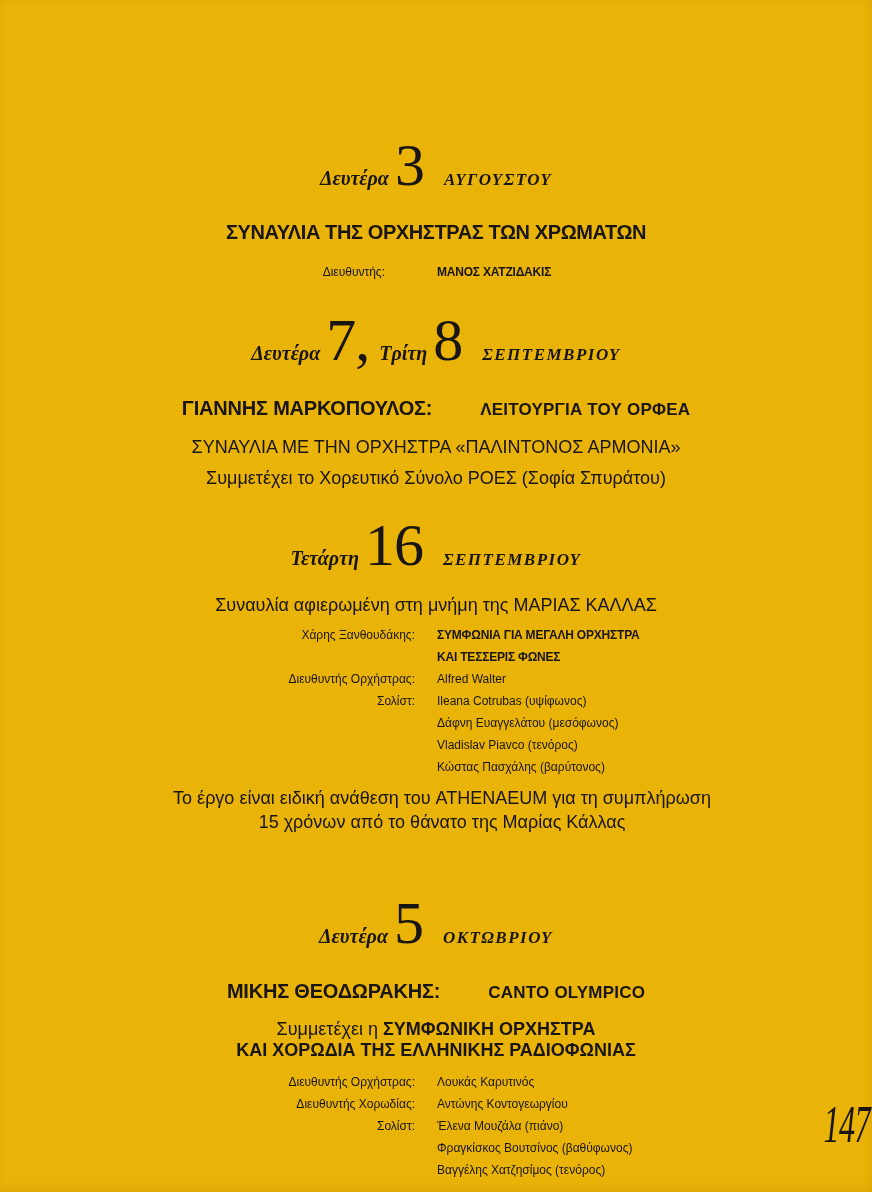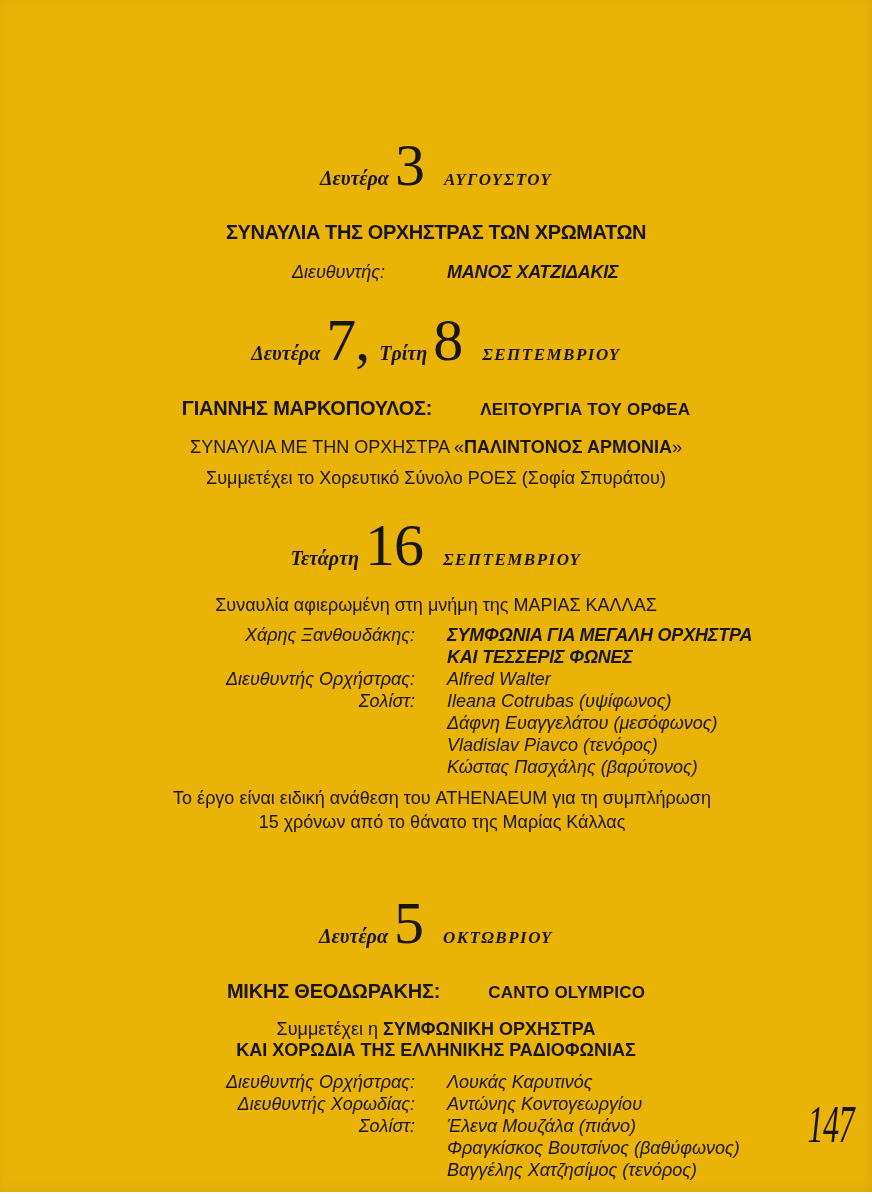--- a/index.html
+++ b/index.html
@@ -71,57 +71,56 @@
   .headline .composer { font-size: 20px; font-weight: bold; letter-spacing: -0.2px; }
   .headline .work { font-size: 17px; font-weight: bold; letter-spacing: 0.2px; }
 
   .center-line {
     text-align: center;
     font-size: 18px;
     line-height: 22px;
     margin-top: 12px;
   }
   .center-line.tight { margin-top: 9px; }
-  .center-line .b { font-weight: bold; }
+  .center-line .b { font-weight: normal; }
 
   .participation {
     text-align: center;
     font-size: 18px;
     line-height: 21px;
     margin-top: 12px;
   }
   .participation .b { font-weight: bold; }
 
   
   .detail-table {
     display: grid;
     grid-template-columns: 415px 1fr;
-    column-gap: 32px;
-    font-size: 18px;
+    column-gap: 22px;
+    font-size: 12px;
     line-height: 22px;
     margin-top: 16px;
-    font-style: italic;
   }
   .detail-table .lbl { text-align: right; }
   .detail-table .val { text-align: left; }
   .detail-table .val.b { font-weight: bold; letter-spacing: -0.2px; }
   .detail-table.wide-gap .lbl { padding-right: 30px; }
 
   .note {
     text-align: center;
     font-size: 18px;
     line-height: 24px;
     margin-top: 8px;
     padding-left: 12px;
   }
 
   .page-number {
     position: absolute;
     top: 1102px;
-    right: 18px;
+    right: 2px;
     font-family: "Liberation Serif", serif;
     font-style: italic;
     font-size: 52px;
     line-height: 46px;
     letter-spacing: -1px;
   }
   .page-number span {
     display: inline-block;
     transform: scaleX(0.62);
     transform-origin: right center;

